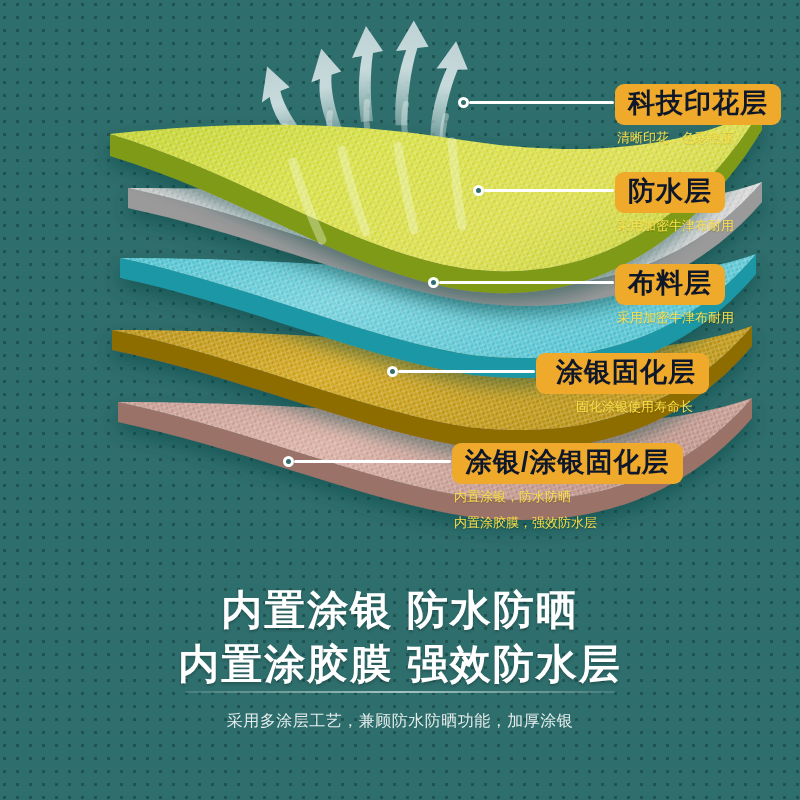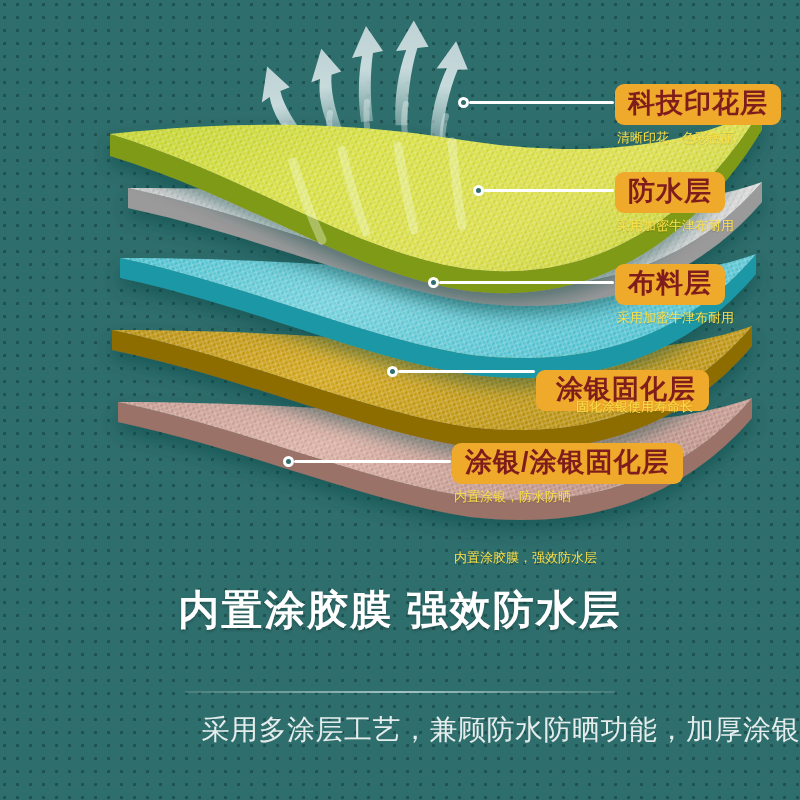--- a/index.html
+++ b/index.html
@@ -32,21 +32,21 @@
     background:#2e6e6c;border:3px solid #ffffff;
     box-sizing:border-box;
   }
   .c-line{
     position:absolute;height:3px;background:#ffffff;border-radius:2px;
   }
 
   .badge{
     position:absolute;
     background:#efa92b;border-radius:9px;
-    color:#7f1d1d;
+    color:#0f172a;
     font-size:27px;font-weight:bold;
     letter-spacing:1px;
     padding:5px 13px 7px 13px;
     white-space:nowrap;
     line-height:1.08;
   }
   .sub{
     position:absolute;
     color:#fde047;
     font-size:13px;
@@ -63,22 +63,22 @@
     letter-spacing:2px;
     text-shadow:0 2px 3px rgba(0,0,0,.22);
   }
   #headline .hl-line{display:block;}
   #divider{
     position:absolute;left:185px;top:691px;width:430px;height:2px;
     background:linear-gradient(to right,rgba(255,255,255,.12),rgba(200,225,225,.75),rgba(255,255,255,.12));
   }
   #desc{
     position:absolute;left:0;right:0;top:709px;
-    text-align:right;color:#e4ecec;
-    font-size:28px;line-height:1.48;letter-spacing:.5px;
+    text-align:center;color:#e4ecec;
+    font-size:16px;line-height:1.48;letter-spacing:.5px;
   }
   #desc .d-line{display:block;}
 </style>
 </head>
 <body>
 
 <div id="poster">
 
   <div id="dots"></div>
 
@@ -225,33 +225,34 @@
   <div class="callout">
     <span class="c-dot" style="left:428px;top:277px;"></span>
     <span class="c-line" style="left:439px;top:281px;width:175px;"></span>
     <span class="badge" style="left:615px;top:264px;">布料层</span>
     <span class="sub" style="left:617px;top:310px;">采用加密牛津布耐用</span>
   </div>
 
   <div class="callout">
     <span class="c-dot" style="left:387px;top:366px;"></span>
     <span class="c-line" style="left:398px;top:370px;width:137px;"></span>
-    <span class="badge" style="left:536px;top:370px;padding-left:20px;">涂银固化层</span>
+    <span class="badge" style="left:536px;top:353px;padding-left:20px;">涂银固化层</span>
     <span class="sub" style="left:556px;top:399px;margin-left:20px;">固化涂银使用寿命长</span>
   </div>
 
   <div class="callout">
     <span class="c-dot" style="left:283px;top:456px;"></span>
     <span class="c-line" style="left:294px;top:460px;width:157px;"></span>
     <span class="badge" style="left:452px;top:443px;">涂银/涂银固化层</span>
     <span class="sub" style="left:454px;top:489px;">内置涂银，防水防晒</span>
-    <span class="sub" style="left:454px;top:515px;margin-top:35px;">内置涂胶膜，强效防水层</span>
+    <span class="sub" style="left:454px;top:515px;">内置涂胶膜，强效防水层</span>
   </div>
 
   <div id="headline">
+    <span class="hl-line">内置涂银  防水防晒</span>
     <span class="hl-line">内置涂胶膜  强效防水层</span>
   </div>
 
   <div id="divider"></div>
 
   <div id="desc">
     <span class="d-line">采用多涂层工艺，兼顾防水防晒功能，加厚涂银</span>
   </div>
 
 </div>

